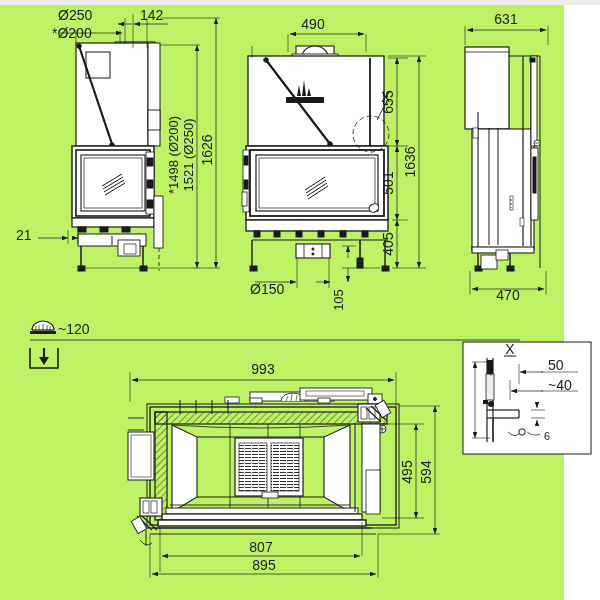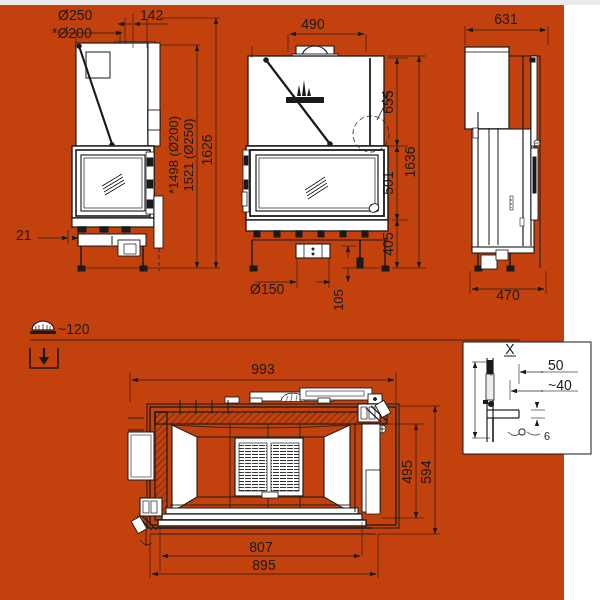--- a/index.html
+++ b/index.html
@@ -1,18 +1,18 @@
 <!DOCTYPE html>
 <html><head>
 <meta charset="utf-8">
 <style>
   html,body{margin:0;padding:0;background:#ffffff;}
   body{width:600px;height:600px;overflow:hidden;
        font-family:"Liberation Sans","DejaVu Sans",sans-serif;color:#1a1a1a;}
-  #sheet{position:relative;width:564px;height:600px;background:#c2410c;}
+  #sheet{position:relative;width:564px;height:600px;background:#bef264;}
   #topstrip{position:absolute;left:0;top:0;width:600px;height:5px;background:#ebebeb;}
   svg{position:absolute;left:0;top:0;}
   .dimtext{font-family:"Liberation Sans","DejaVu Sans",sans-serif;font-size:13px;fill:#1b1b1b;}
   .dimtext.sm{font-size:11px;}
   .dimtext.lg{font-size:14px;}
   text{dominant-baseline:auto;}
 </style>
 </head>
 <body>
 

